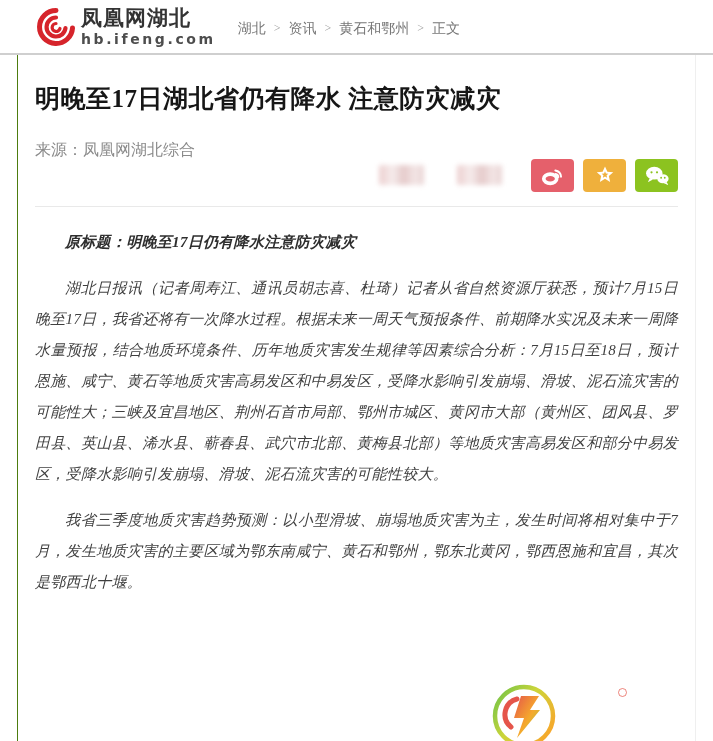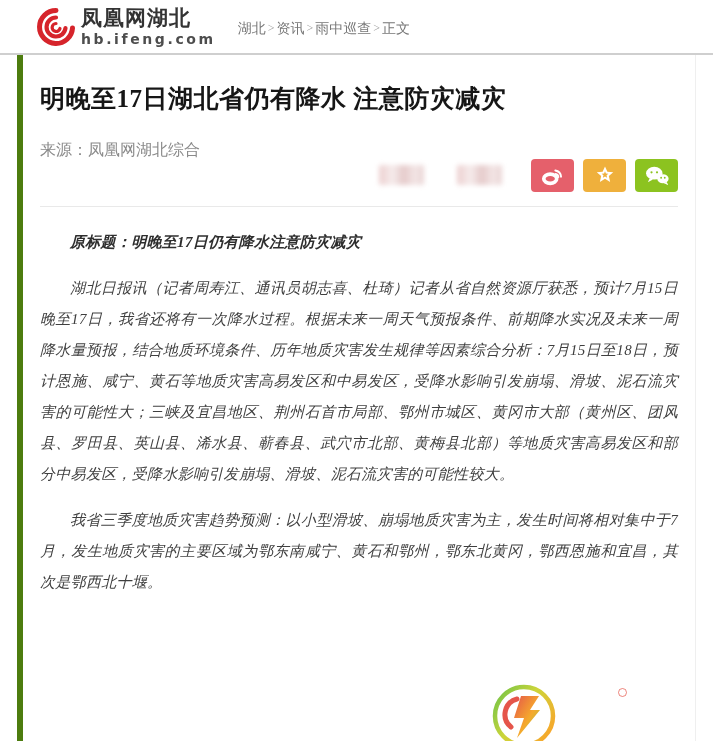--- a/index.html
+++ b/index.html
@@ -21,28 +21,28 @@
     font-size: 21px; font-weight: bold; color: #333;
     letter-spacing: 1px;
   }
   .site-domain {
     font-family: "DejaVu Sans", sans-serif;
     font-size: 14px; font-weight: bold; color: #4d4d4d;
     letter-spacing: 2.6px; margin-top: 3px;
   }
   .breadcrumb {
     margin-left: 22px; font-size: 14px; color: #777;
-    display: flex; align-items: center; gap: 2px; margin-top: 4px;
+    display: flex; align-items: center; gap: 8px; margin-top: 4px;
   }
   .breadcrumb a { color: #777; text-decoration: none; cursor: pointer; }
   .breadcrumb .sep { color: #999; font-size: 12px; }
   
   .content {
     position: relative; margin: 0 17px; height: 686px;
-    border-left: 6px solid #4d7c0f; border-right: 1px solid #efefef;
+    border-left: 1px solid #4d7c0f; border-right: 1px solid #efefef;
     padding: 0 17px; background: #fff; overflow: hidden;
   }
   .article-title {
     margin-top: 28px; font-size: 25px; font-weight: bold; color: #161616;
     letter-spacing: 0.5px; line-height: 1.3;
   }
   .meta { position: relative; margin-top: 24px; height: 52px; }
   .meta-date { font-size: 13px; color: #9b9b9b; letter-spacing: 0.5px; }
   .meta-source { font-size: 16px; color: #8a8a8a; margin-top: 9px; }
   .share-row {
@@ -95,21 +95,21 @@
     <span class="logo-textcol">
       <span class="site-name">凤凰网湖北</span>
       <span class="site-domain">hb.ifeng.com</span>
     </span>
   </div>
   <nav class="breadcrumb">
     <a>湖北</a>
     <span class="sep">&gt;</span>
     <a>资讯</a>
     <span class="sep">&gt;</span>
-    <a>雨中巡查</a>
+    <a>黄石和鄂州</a>
     <span class="sep">&gt;</span>
     <a>正文</a>
   </nav>
 </header>
 
 <main class="content">
   <h1 class="article-title">明晚至17日湖北省仍有降水 注意防灾减灾</h1>
 
   <div class="meta">
     <div class="meta-source"><span>来源：</span><span>凤凰网湖北综合</span></div>

